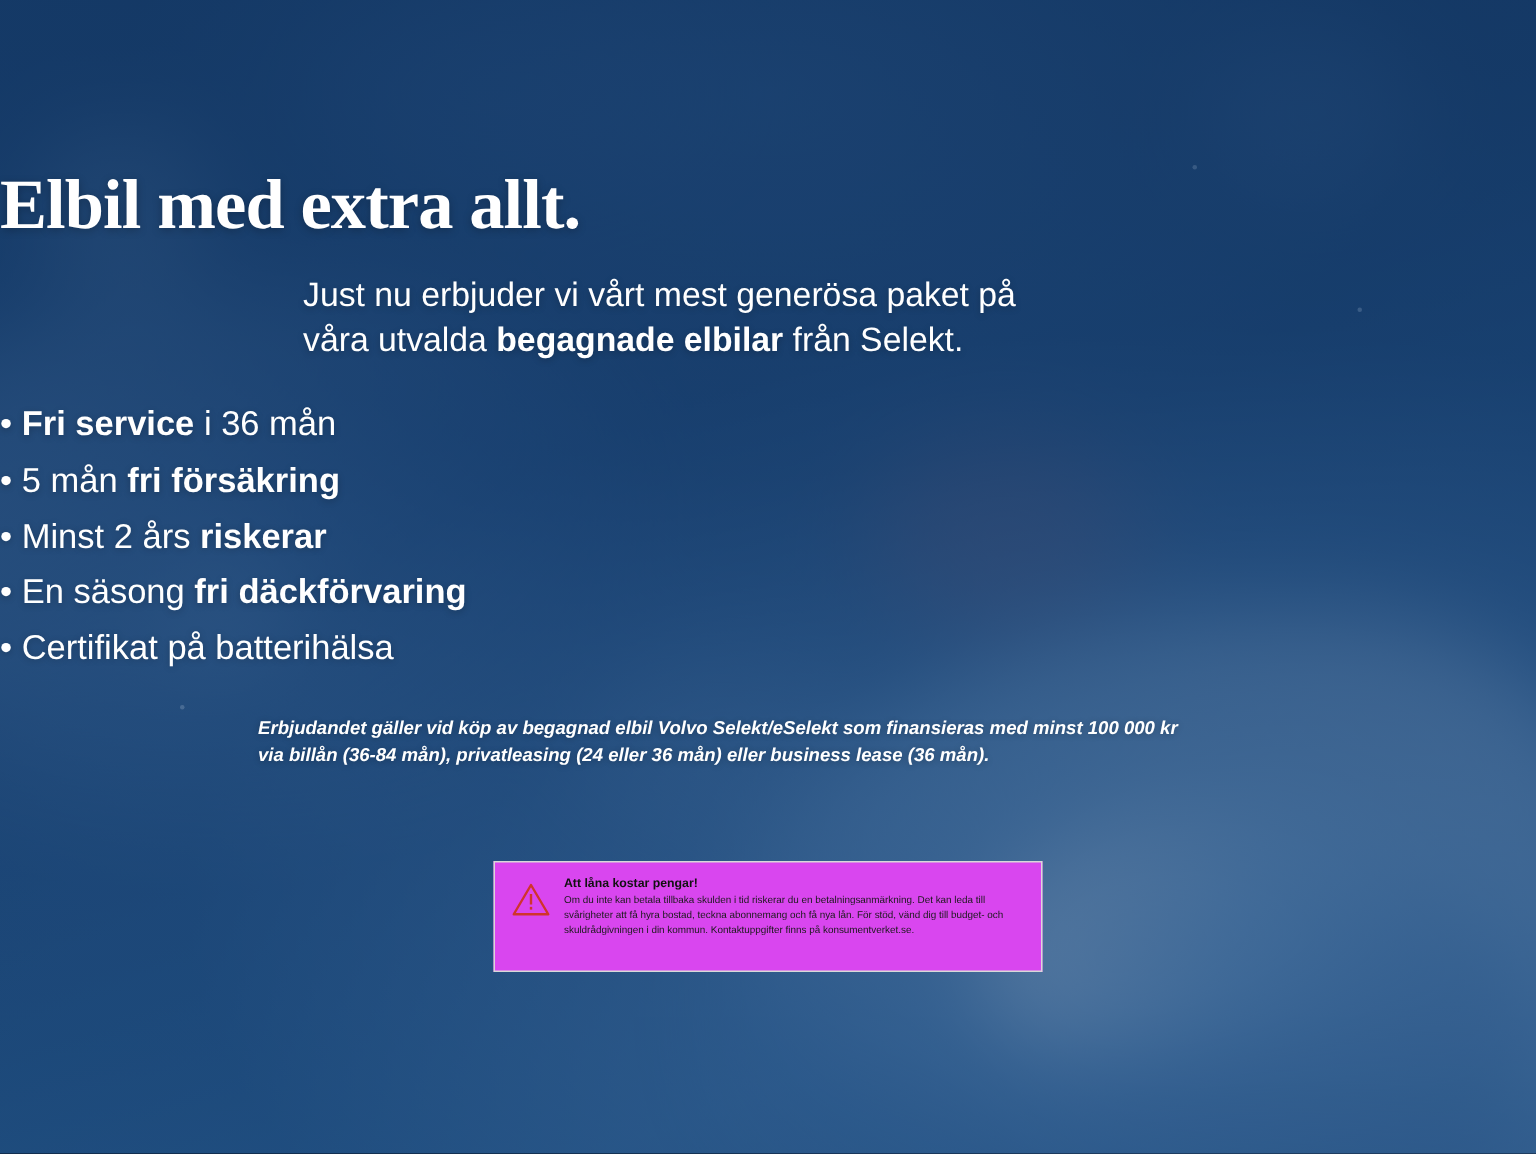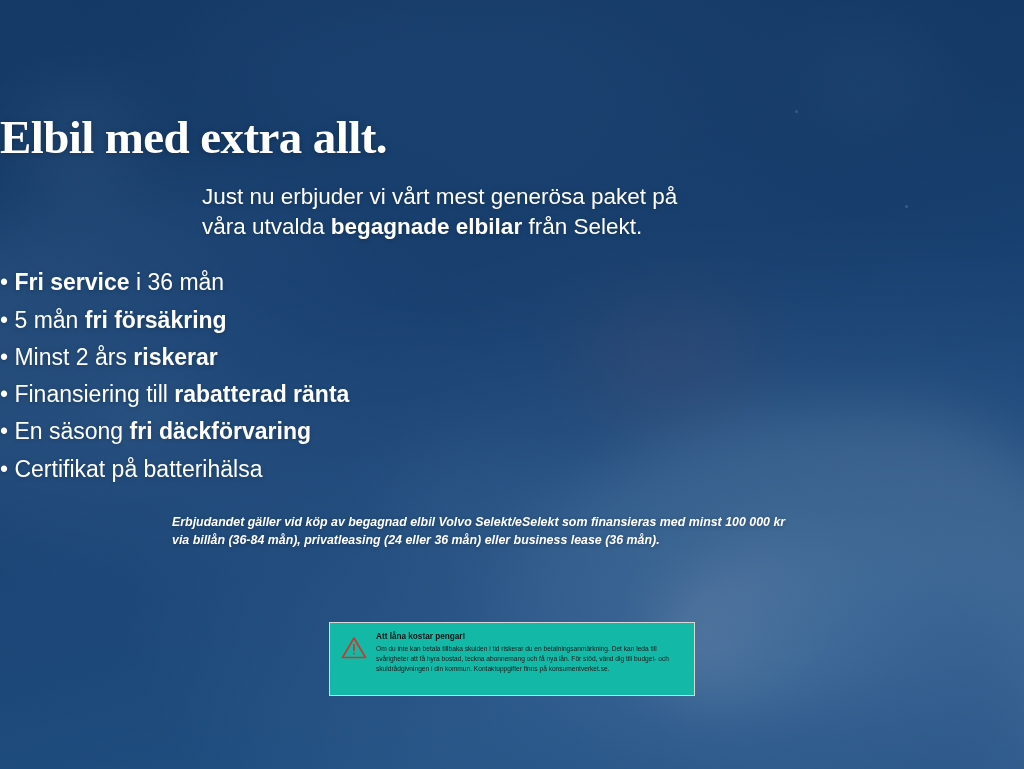--- a/index.html
+++ b/index.html
@@ -148,24 +148,24 @@
     font-style: italic;
     font-weight: 600;
     line-height: 1.45;
     text-shadow: 0 1px 4px rgba(0,0,0,0.25);
   }
 
   
   .warn-box {
     position: absolute;
     left: 329px;
-    top: 622px;
+    top: 574px;
     width: 366px;
     height: 74px;
-    background: #14b8a6;
+    background: #d946ef;
     border: 1px solid #d8d8d8;
     box-sizing: border-box;
     display: flex;
     align-items: flex-start;
     padding: 9px 10px 8px 11px;
     text-align: left;
     color: #111111;
   }
   .warn-icon {
     flex: 0 0 auto;
@@ -215,21 +215,20 @@
 
     <p class="subhead">
       <span>Just nu erbjuder vi vårt mest generösa paket på</span><br>
       <span>våra utvalda </span><b>begagnade elbilar</b><span> från Selekt.</span>
     </p>
 
     <ul class="benefits">
       <li><span></span><b>Fri service</b><span> i 36 mån</span></li>
       <li><span>5 mån </span><b>fri försäkring</b><span></span></li>
       <li><span>Minst 2 års </span><b>riskerar</b><span></span></li>
-      <li><span>Finansiering till </span><b>rabatterad ränta</b><span></span></li>
       <li><span>En säsong </span><b>fri däckförvaring</b><span></span></li>
       <li><span>Certifikat på batterihälsa</span><b></b><span></span></li>
     </ul>
 
     <p class="legal">
       <span>Erbjudandet gäller vid köp av begagnad elbil Volvo Selekt/eSelekt som finansieras med minst 100 000 kr</span><br>
       <span>via billån (36-84 mån), privatleasing (24 eller 36 mån) eller business lease (36 mån).</span><br>
     </p>
   </div>
 

